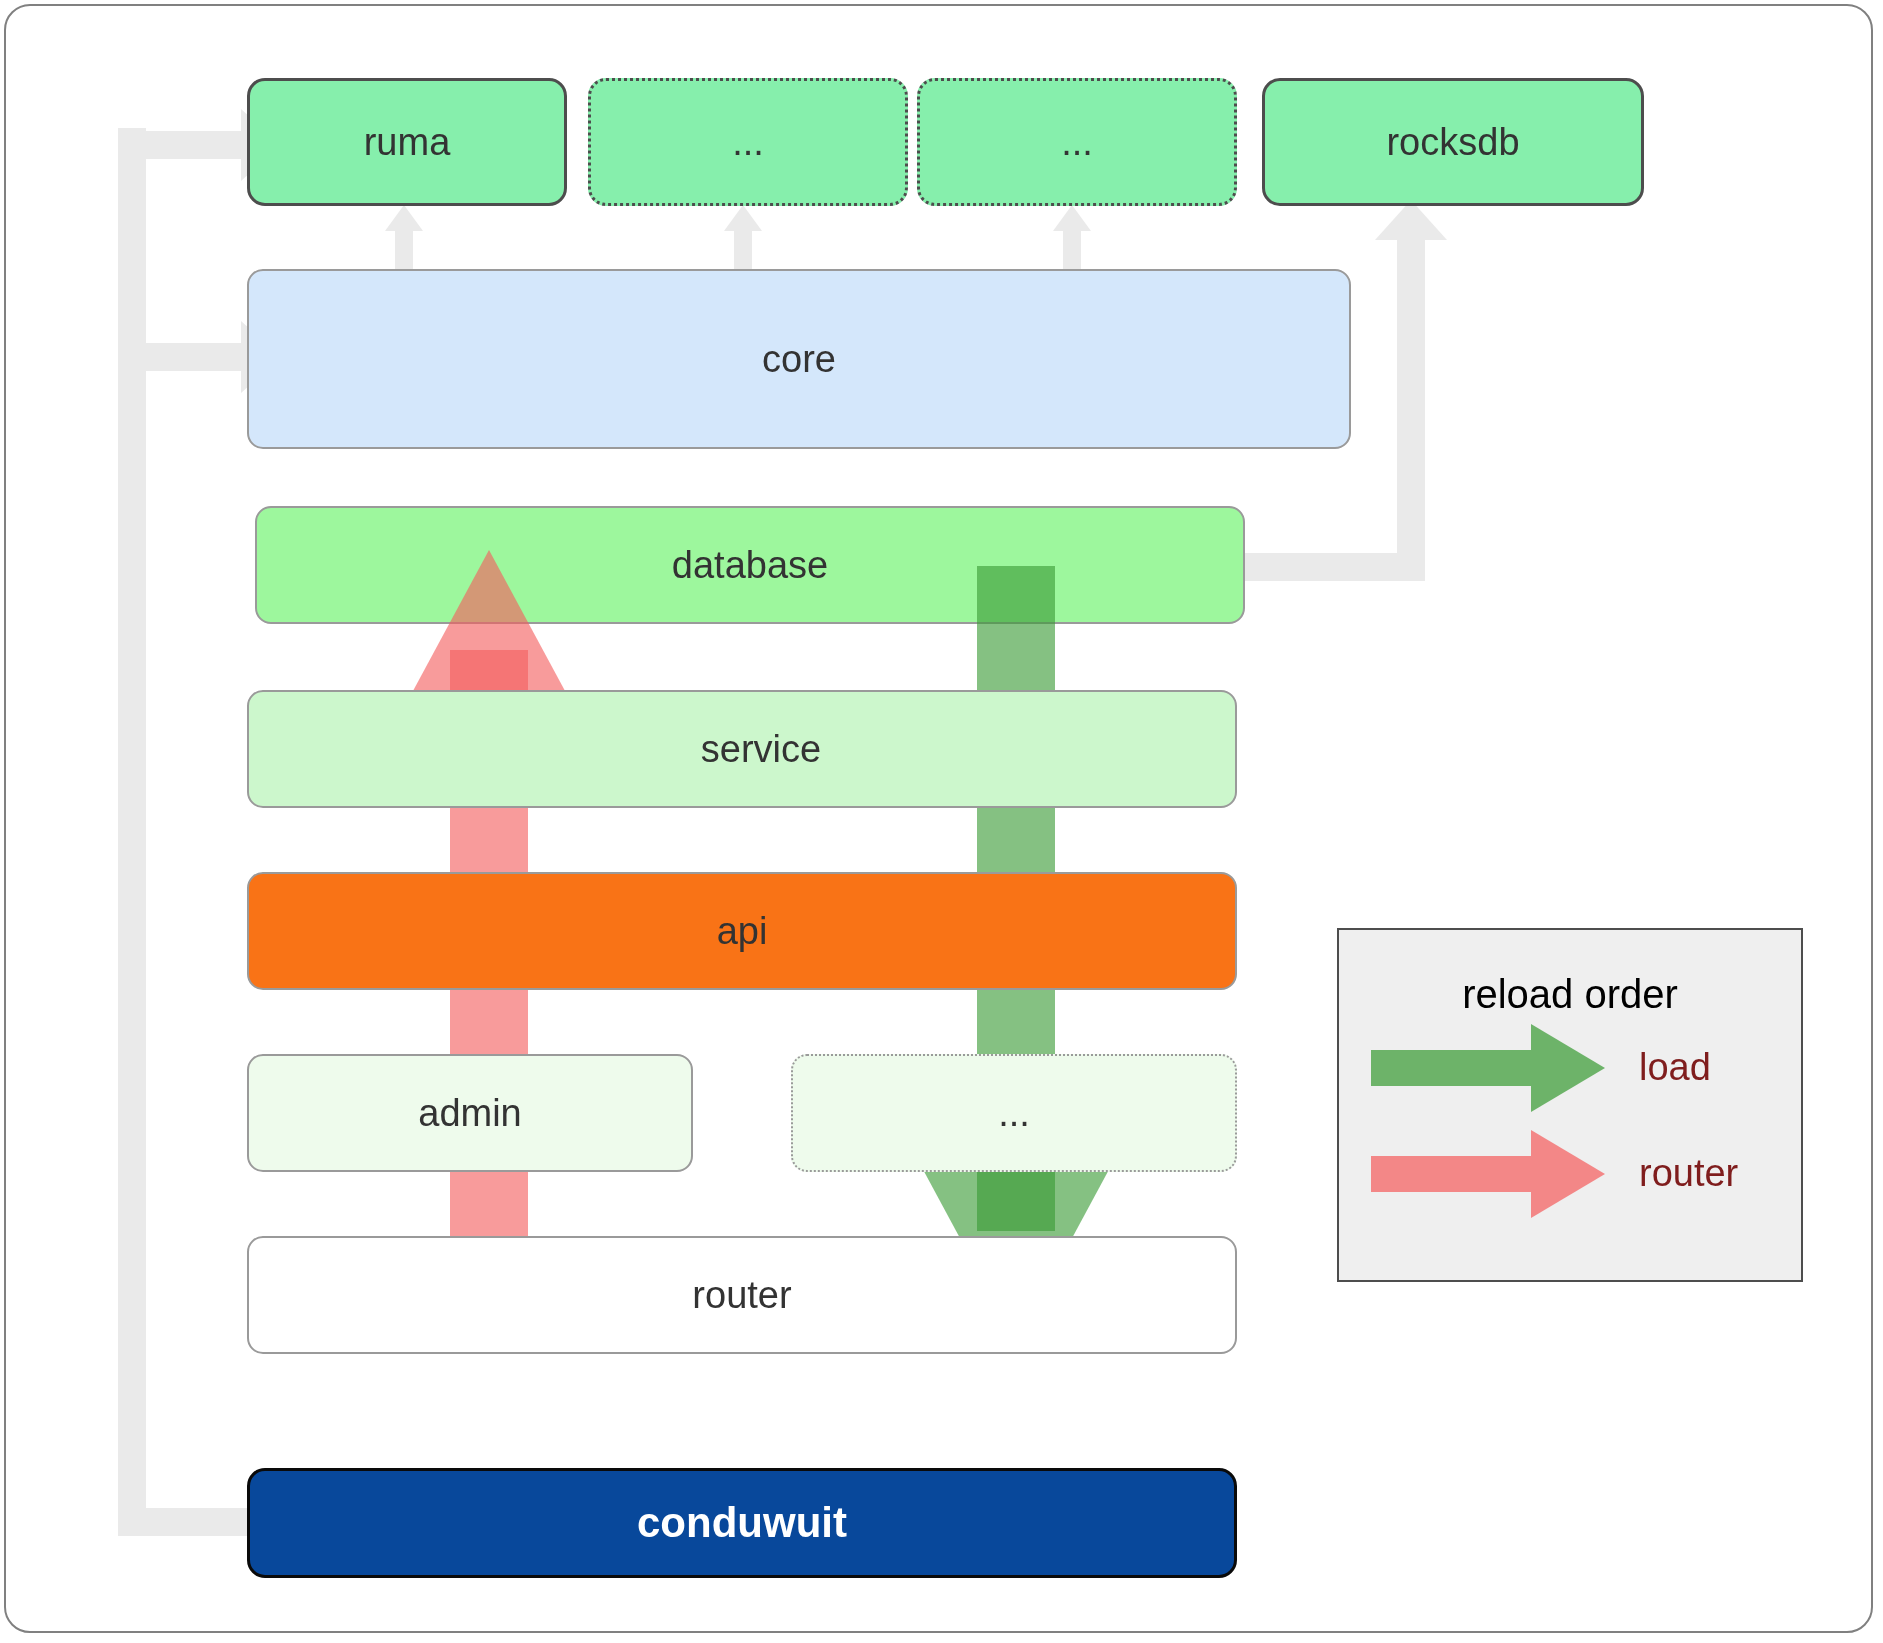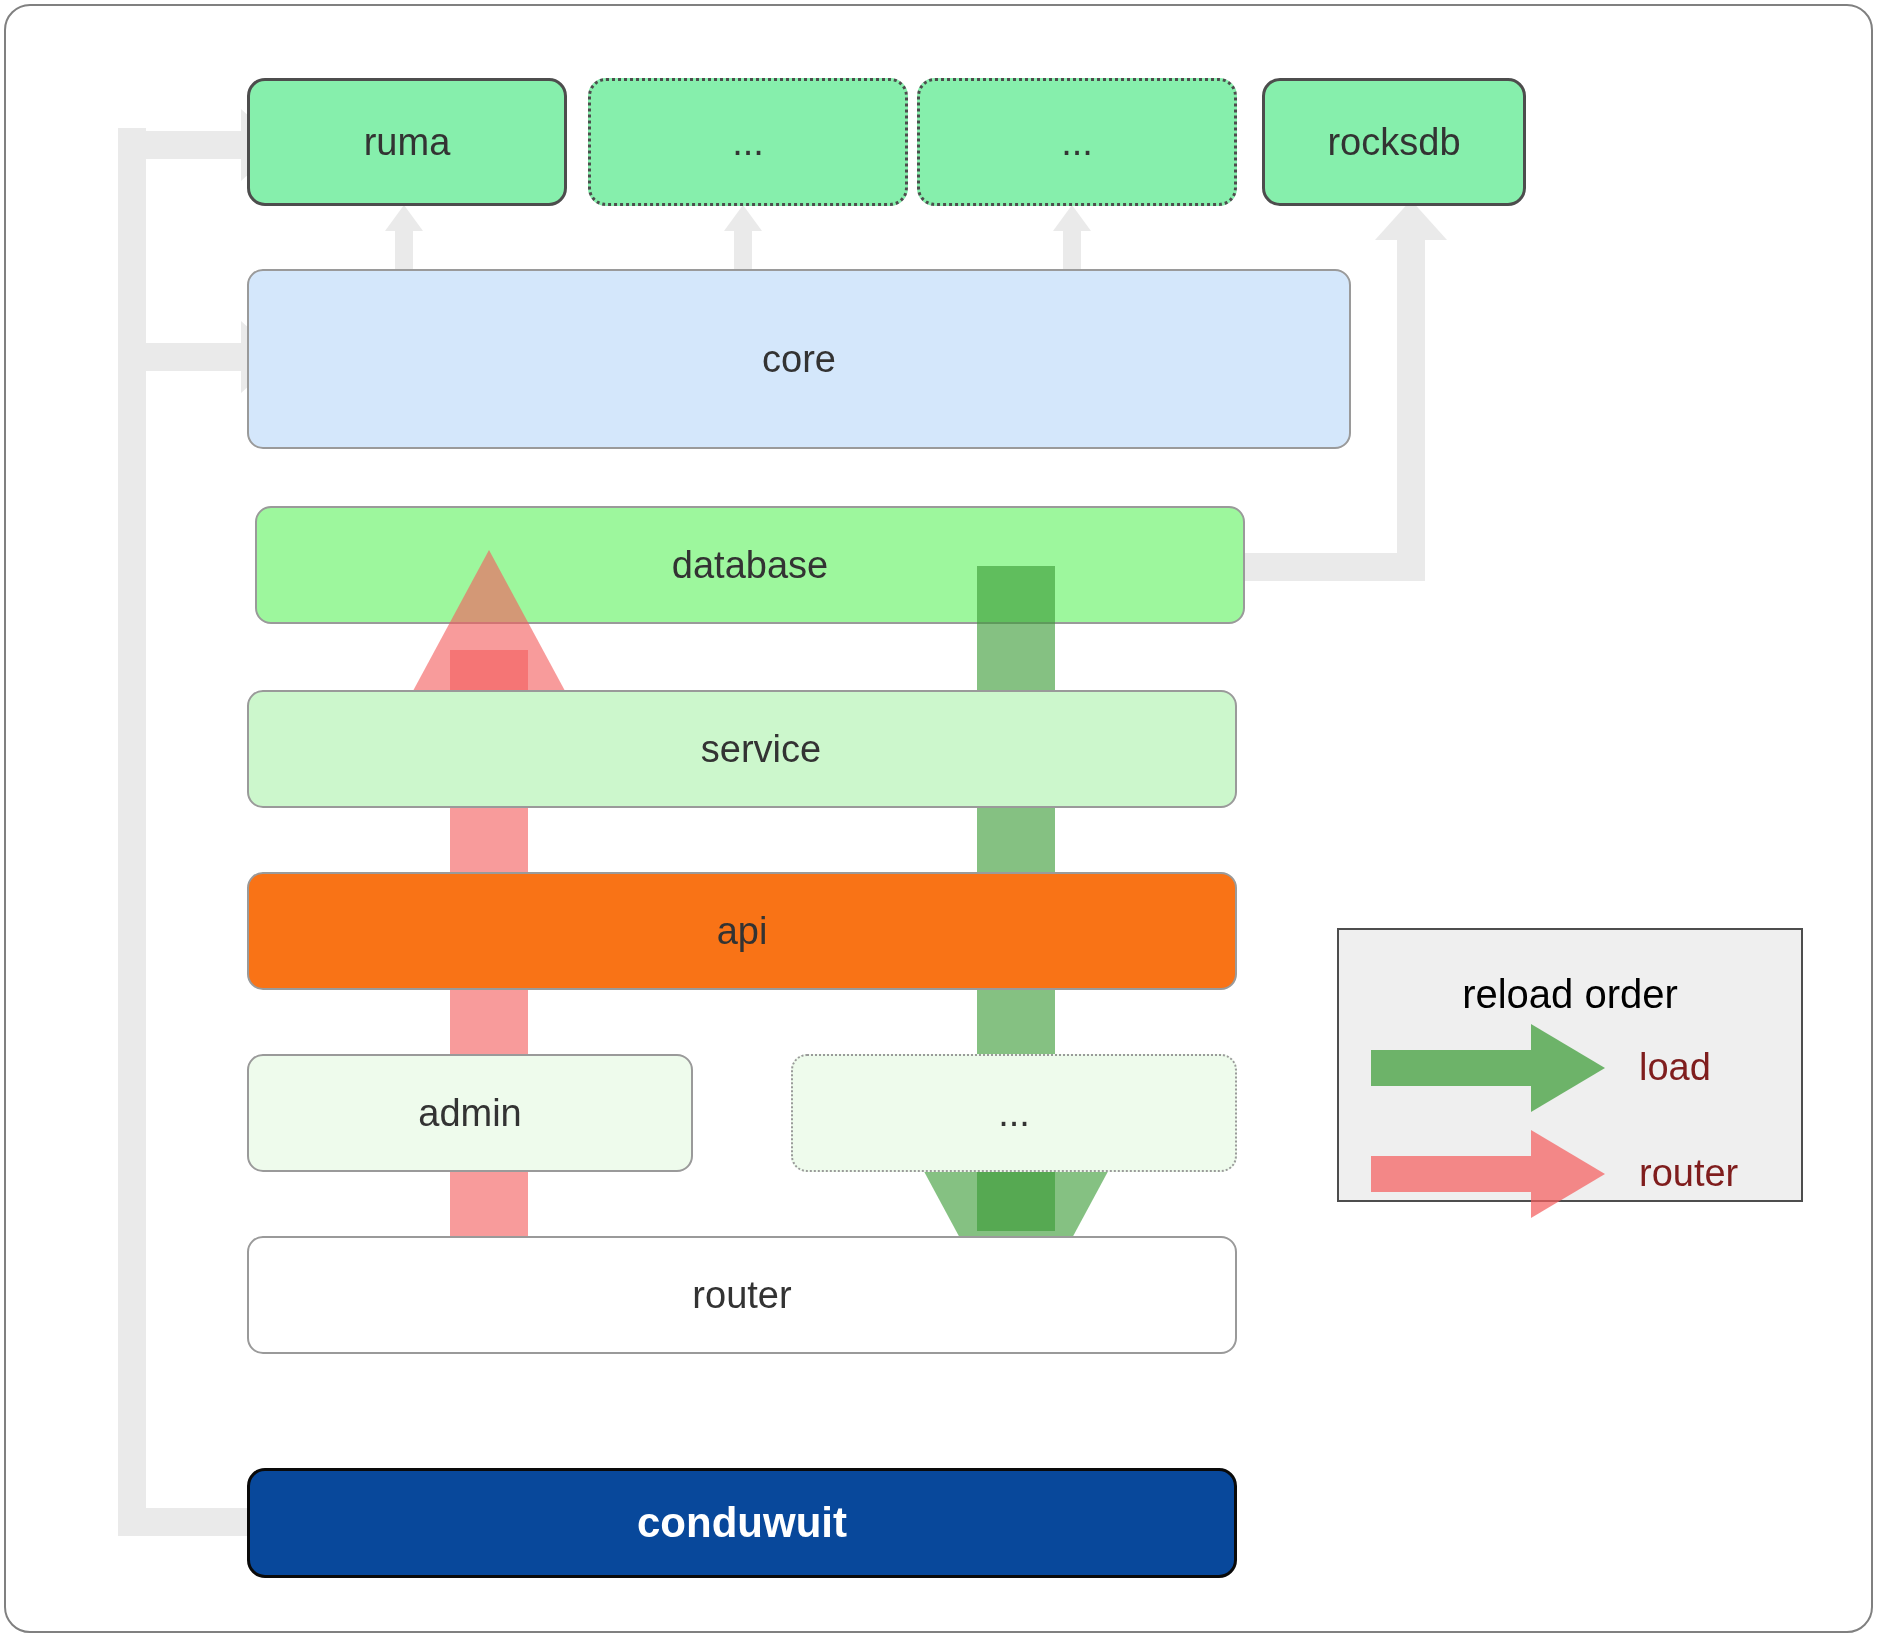--- a/index.html
+++ b/index.html
@@ -191,21 +191,21 @@
 
   <div class="box dep" style="left:247px; top:78px; width:320px; height:128px;">
     <span class="box-label">ruma</span>
   </div>
   <div class="box dep dotted" style="left:588px; top:78px; width:320px; height:128px;">
     <span class="box-label">...</span>
   </div>
   <div class="box dep dotted" style="left:917px; top:78px; width:320px; height:128px;">
     <span class="box-label">...</span>
   </div>
-  <div class="box dep" style="left:1262px; top:78px; width:264px; height:128px;">
+  <div class="box dep" style="left:1262px; top:78px; width:382px; height:128px;">
     <span class="box-label">rocksdb</span>
   </div>
 
   <div class="box core-box" style="left:247px; top:269px; width:1104px; height:180px;">
     <span class="box-label">core</span>
   </div>
 
   <div class="box layer" style="left:255px; top:506px; width:990px; height:118px; background:#9df79d;">
     <span class="box-label">database</span>
   </div>
@@ -232,21 +232,21 @@
   </div>
 
   <div class="box layer" style="left:247px; top:1236px; width:990px; height:118px; background:#ffffff;">
     <span class="box-label">router</span>
   </div>
 
   <div class="box app-box" style="left:247px; top:1468px; width:990px; height:110px;">
     <span class="box-label">conduwuit</span>
   </div>
 
-  <div id="legend" style="left:1337px; top:928px; width:466px; height:274px;">
+  <div id="legend" style="left:1337px; top:928px; width:466px; height:354px;">
     <div class="legend-title" style="left:0; top:42px;">reload order</div>
 
     <div class="legend-bar load" style="left:32px; top:120px; width:160px;"></div>
     <div class="legend-head load" style="left:192px; top:94px;"></div>
     <div class="legend-label" style="left:300px; top:116px;">load</div>
 
     <div class="legend-bar unload" style="left:32px; top:226px; width:160px;"></div>
     <div class="legend-head unload" style="left:192px; top:200px;"></div>
     <div class="legend-label" style="left:300px; top:222px;">router</div>
   </div>

